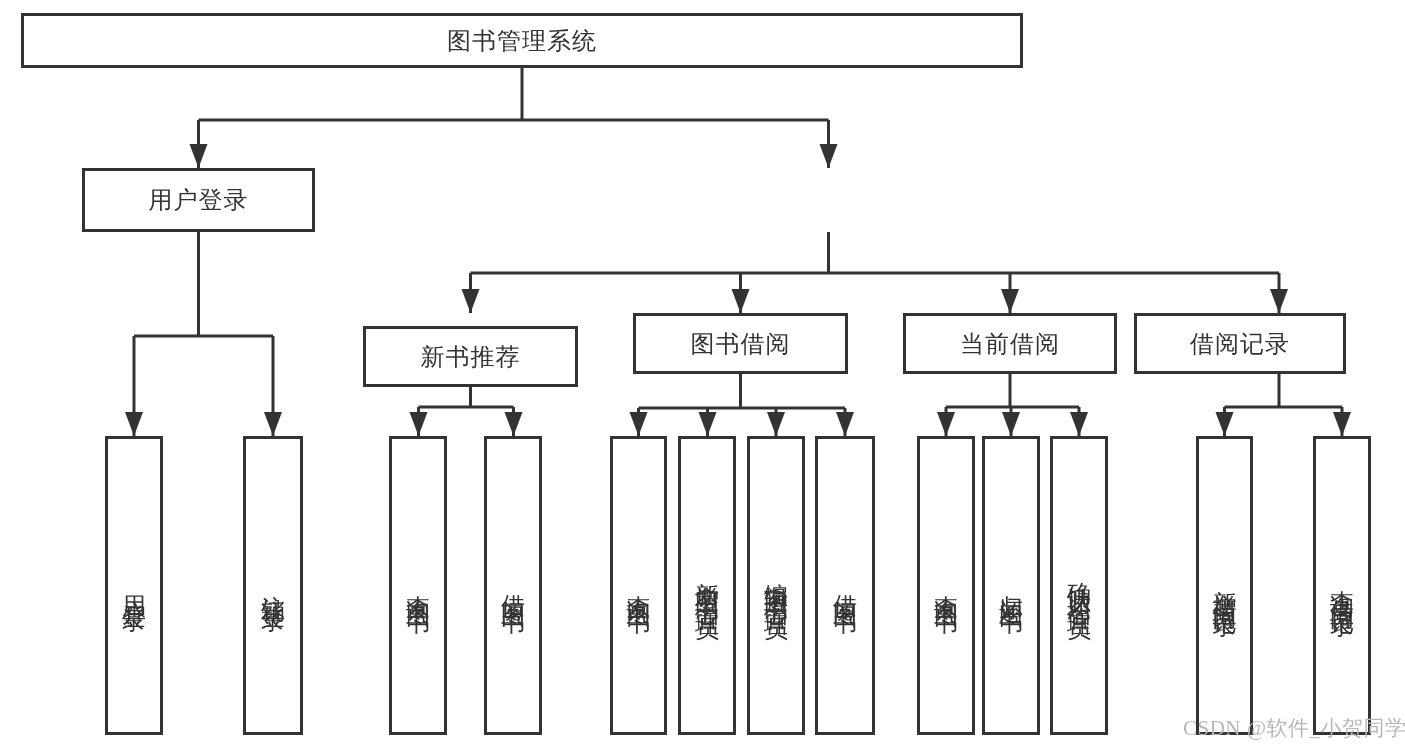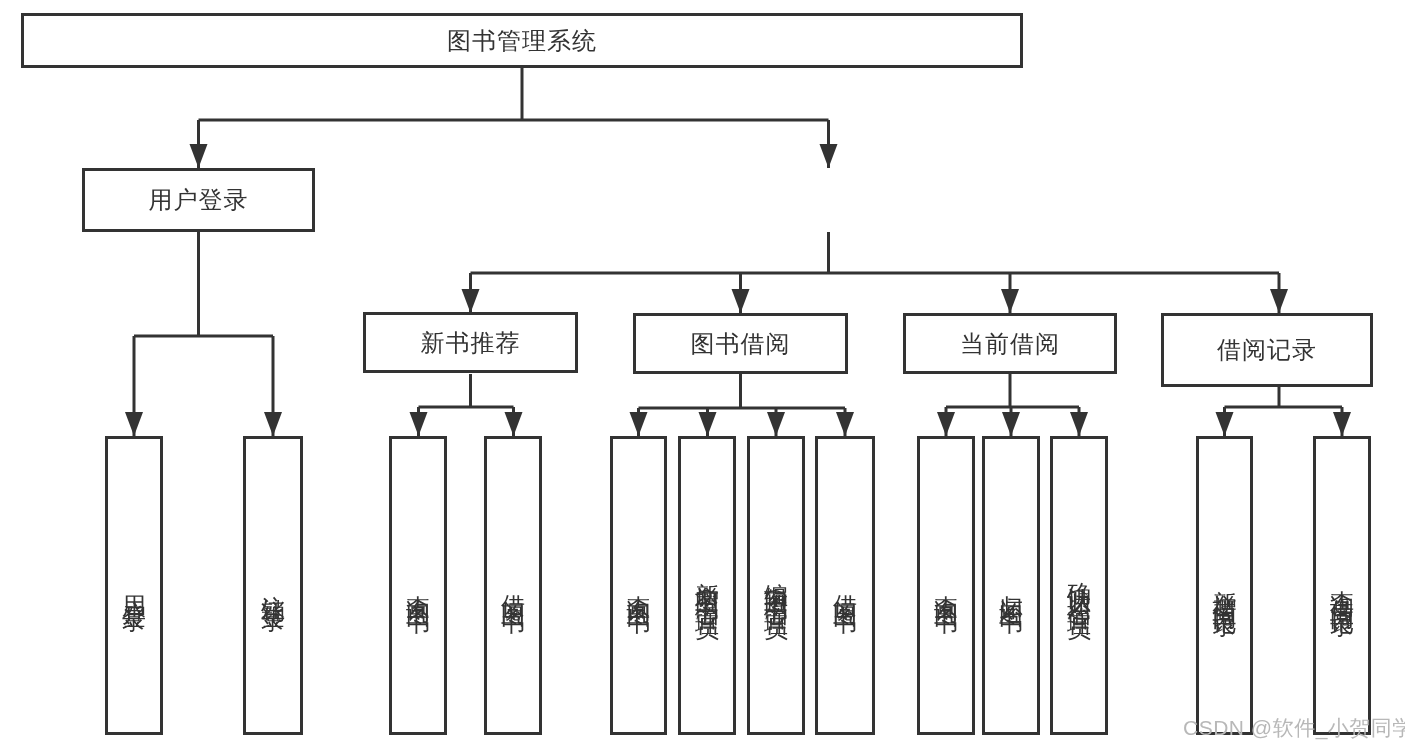--- a/index.html
+++ b/index.html
@@ -2,21 +2,21 @@
 <html><head>
 <meta charset="utf-8">
 <style>
   html, body { margin: 0; padding: 0; background: #ffffff; }
   #canvas {
     position: relative;
     width: 1405px;
     height: 747px;
     background: #ffffff;
     overflow: hidden;
-    font-family: Liberation Sans, sans-serif;
+    font-family: Liberation Serif, serif;
   }
   #wires {
     position: absolute;
     left: 0; top: 0;
     width: 1405px; height: 747px;
     z-index: 1;
   }
   .node {
     position: absolute;
     background: #ffffff;
@@ -50,24 +50,24 @@
     writing-mode: vertical-rl;
     text-orientation: mixed;
     letter-spacing: 5px;
     line-height: 1;
     white-space: nowrap;
   }
   
   #root   { left: 21px;   top: 13px;  width: 1002px; height: 55px; }
   #n-user { left: 82px;   top: 168px; width: 233px;  height: 64px; }
   #n-mgmt { left: 712px;  top: 168px; width: 233px;  height: 64px; }
-  #n-nb   { left: 363px;  top: 312px; width: 215px;  height: 61px; text-align: center; }
+  #n-nb   { left: 363px;  top: 326px; width: 215px;  height: 61px; text-align: center; }
   #n-bb   { left: 633px;  top: 313px; width: 215px;  height: 61px; text-align: center; }
   #n-cb   { left: 903px;  top: 313px; width: 214px;  height: 61px; }
-  #n-br   { left: 1161px; top: 313px; width: 212px;  height: 74px; }
+  #n-br   { left: 1134px; top: 313px; width: 212px;  height: 61px; }
   
   #l-a1 { left: 105px; }
   #l-a2 { left: 243px; width: 60px; }
   #l-b1 { left: 389px; }
   #l-b2 { left: 484px; }
   #l-c1 { left: 610px; width: 57px; }
   #l-c2 { left: 678px; }
   #l-c3 { left: 747px; }
   #l-c4 { left: 815px; width: 60px; }
   #l-d1 { left: 917px; }

